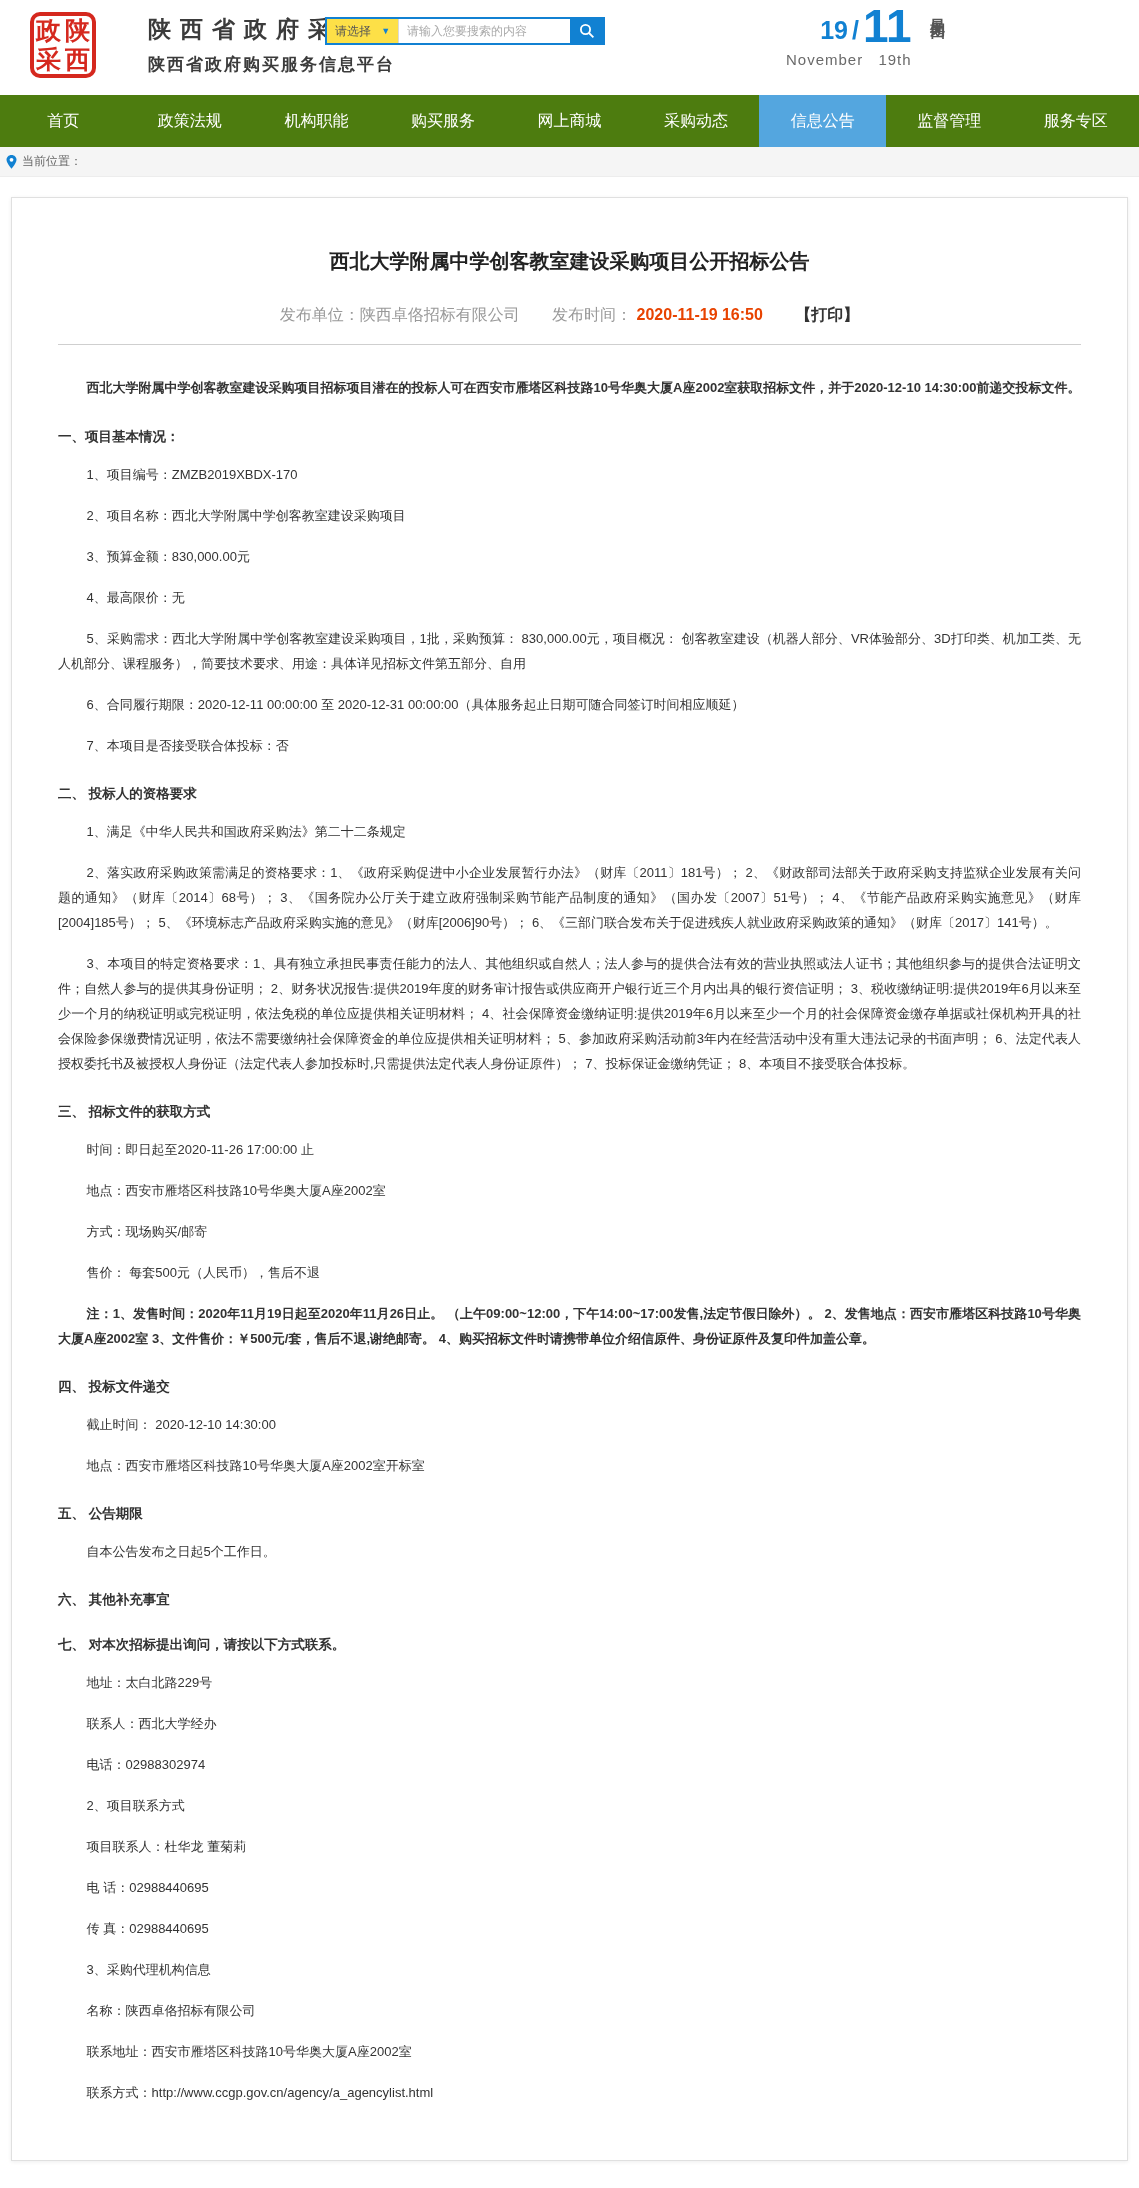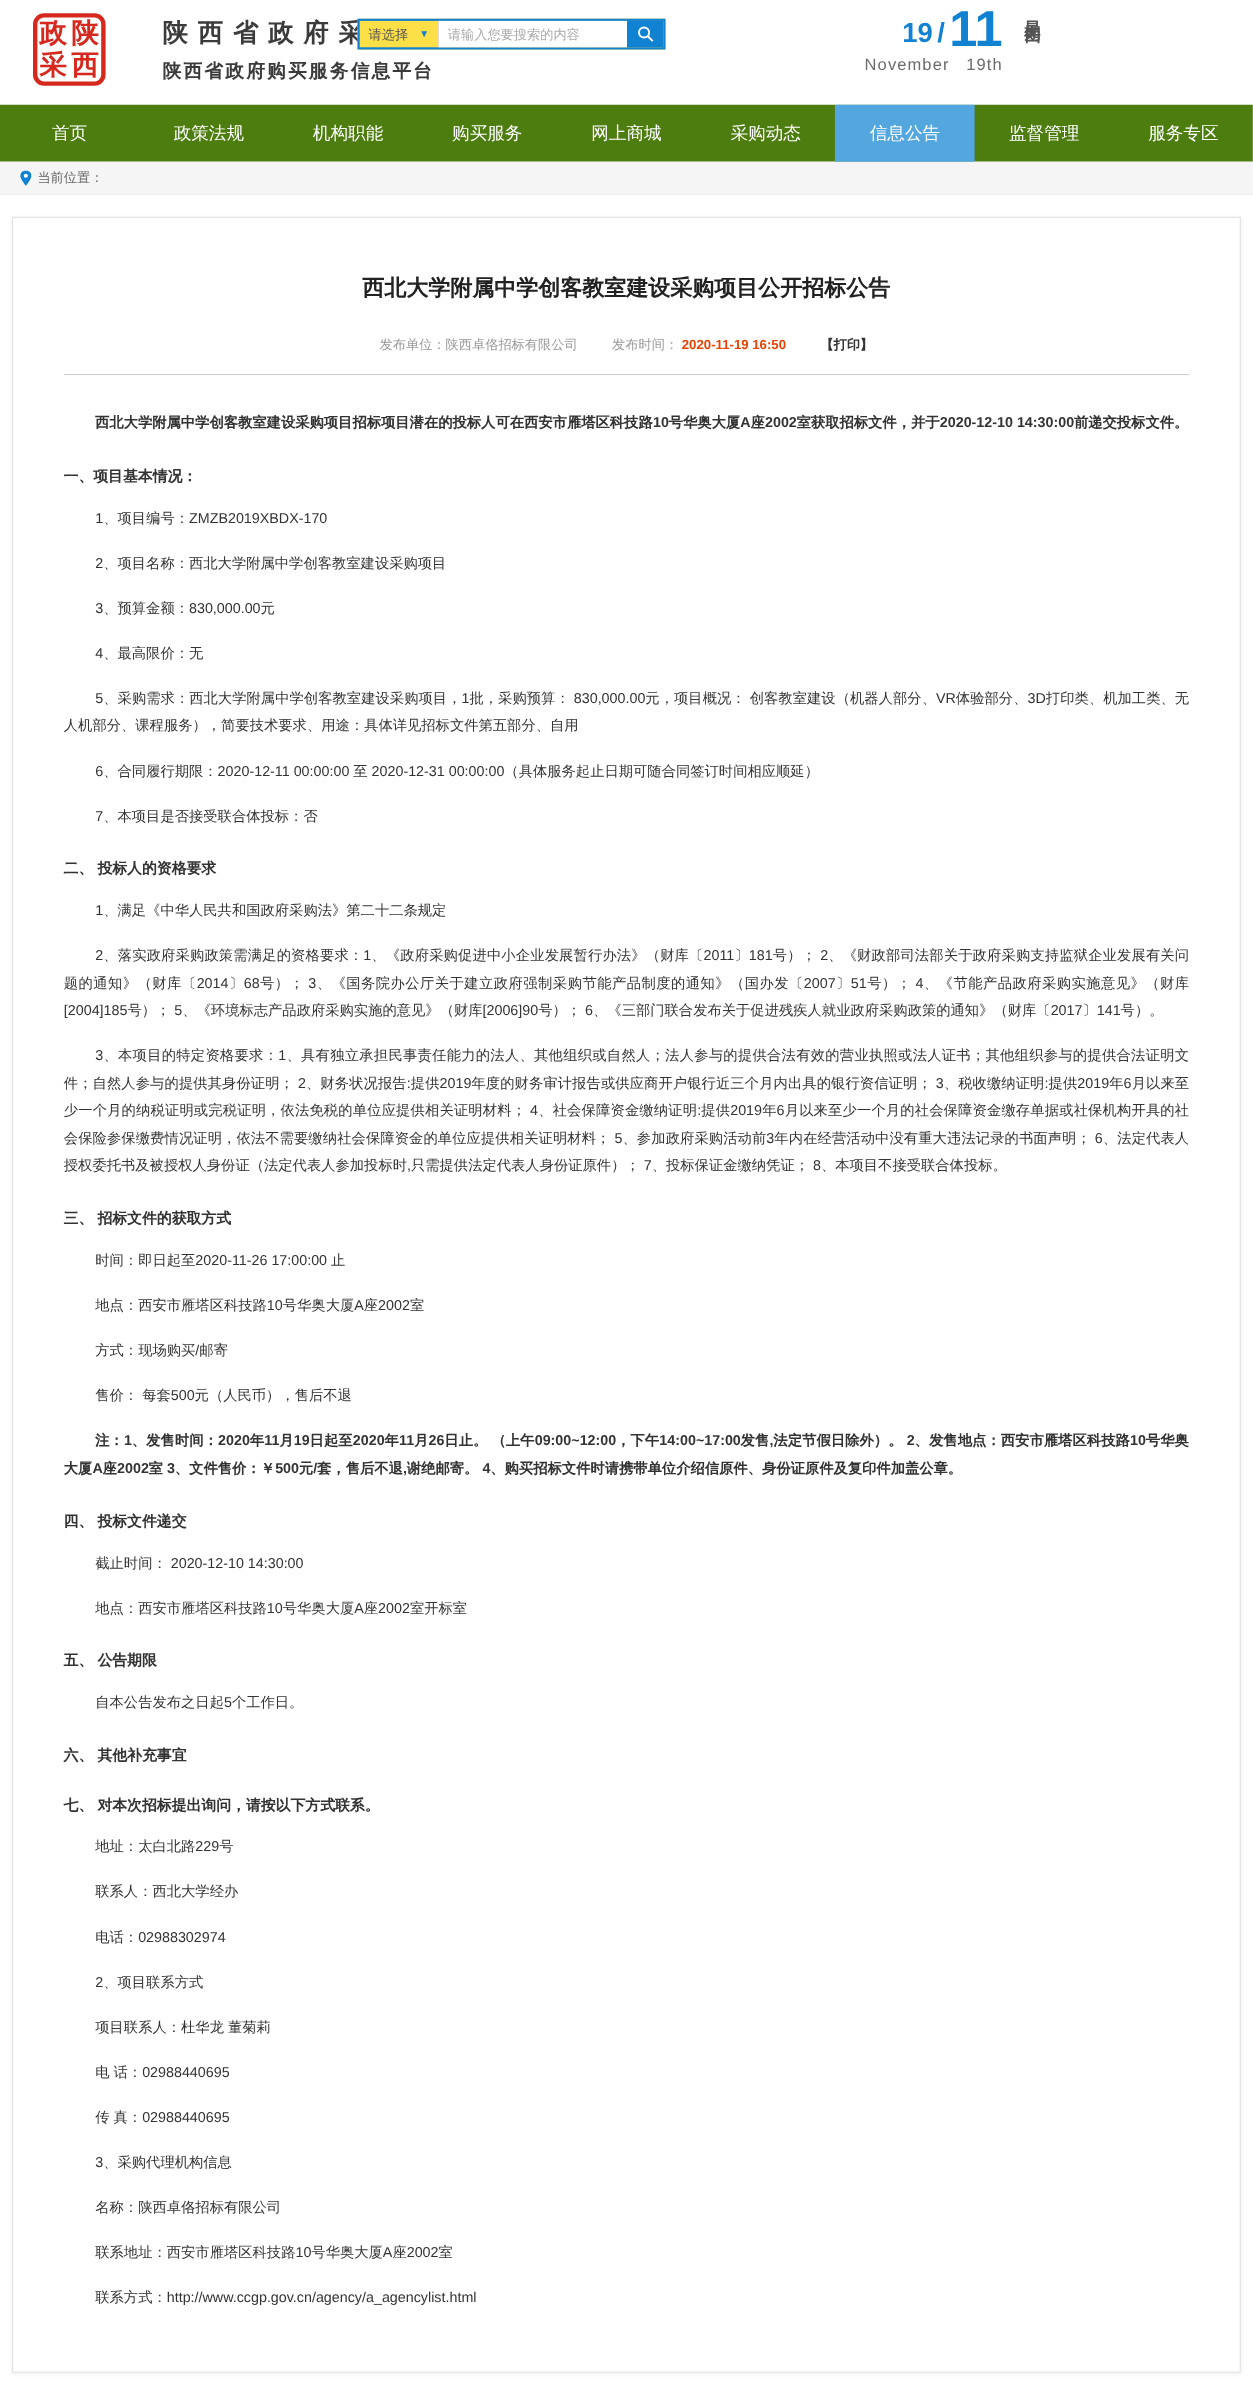--- a/index.html
+++ b/index.html
@@ -42,27 +42,27 @@
   .date-line2 .ord { margin-left:10px; }
   .weekday { writing-mode:vertical-rl; text-orientation:upright; font-size:15px; color:#555;
     margin-left:16px; letter-spacing:4px; font-weight:bold; }
   
   .nav { display:flex; height:52px; background:#4d7c0f; }
   .nav-item { flex:1; display:flex; align-items:center; justify-content:center;
     color:#fff; font-size:16px; cursor:pointer; }
   .nav-item.active { background:#54a6df; }
   
   .crumb { height:30px; background:#f5f5f5; border-bottom:1px solid #ededed;
-    display:flex; align-items:center; padding-left:18px; font-size:12px; color:#666; }
+    display:flex; align-items:center; padding-left:6px; font-size:12px; color:#666; }
   .crumb svg { margin-right:5px; }
   
   .card { margin:20px 11px 30px; border:1px solid #e0e0e0; box-shadow:0 1px 4px rgba(0,0,0,.07);
     background:#fff; padding:50px 46px 55px; }
   .art-title { text-align:center; font-size:20px; font-weight:bold; color:#222; }
-  .art-meta { text-align:center; font-size:12px; color:#999; margin-top:30px; }
+  .art-meta { text-align:center; font-size:16px; color:#999; margin-top:30px; }
   .art-meta .pub { margin-right:28px; }
   .art-meta .time { color:#e84300; font-weight:bold; }
   .art-meta .print { color:#333; font-weight:bold; margin-left:28px; cursor:pointer; }
   .meta-hr { border:none; border-top:1px solid #cfcfcf; margin:18px 0 0; }
   .intro { font-size:13px; font-weight:bold; line-height:26px; text-indent:2.2em; margin-top:30px; }
   .sec  { font-size:13.5px; font-weight:bold; margin-top:27px; }
   .para { font-size:13px; line-height:25px; text-indent:2.2em; margin-top:16px; text-align:justify; }
   .para-b { font-weight:bold; }
 </style>
 </head>

